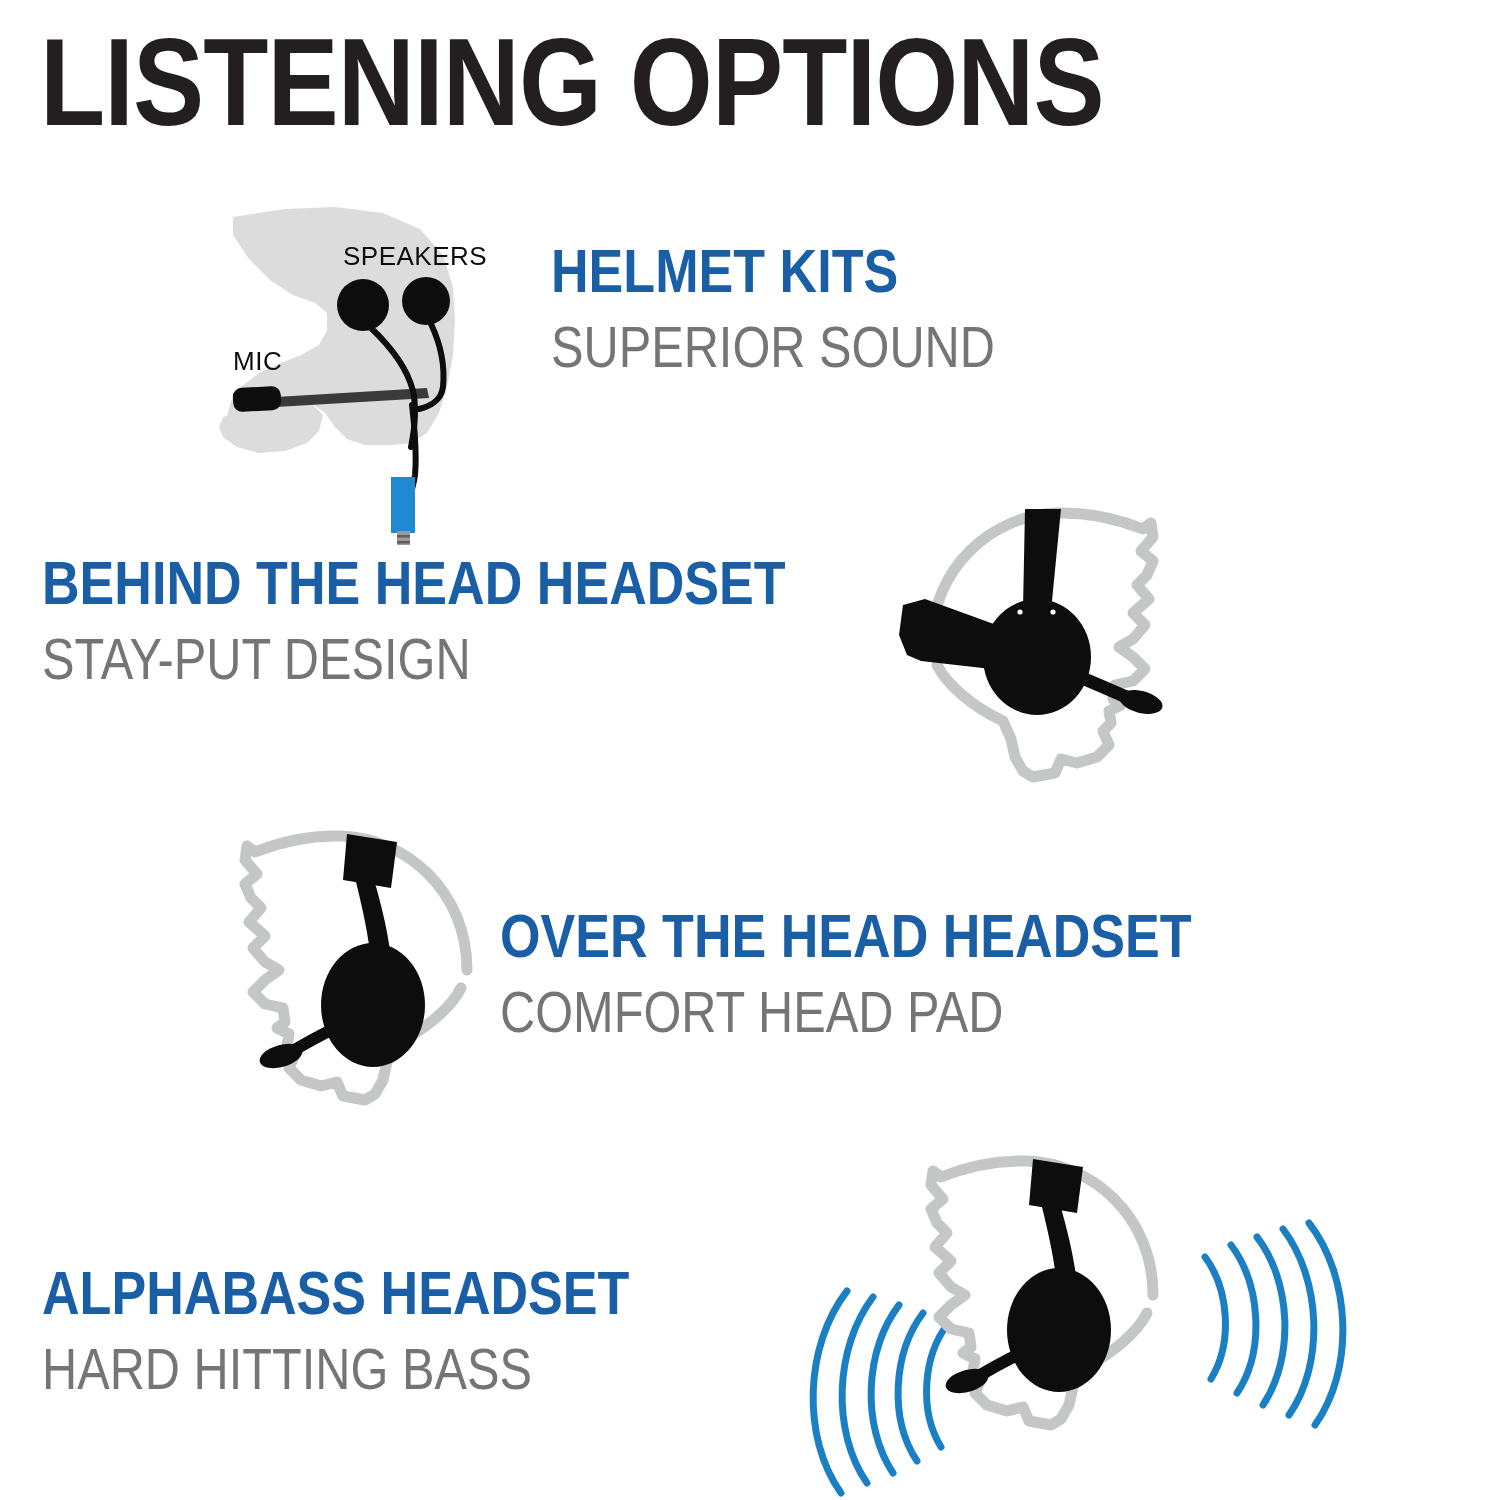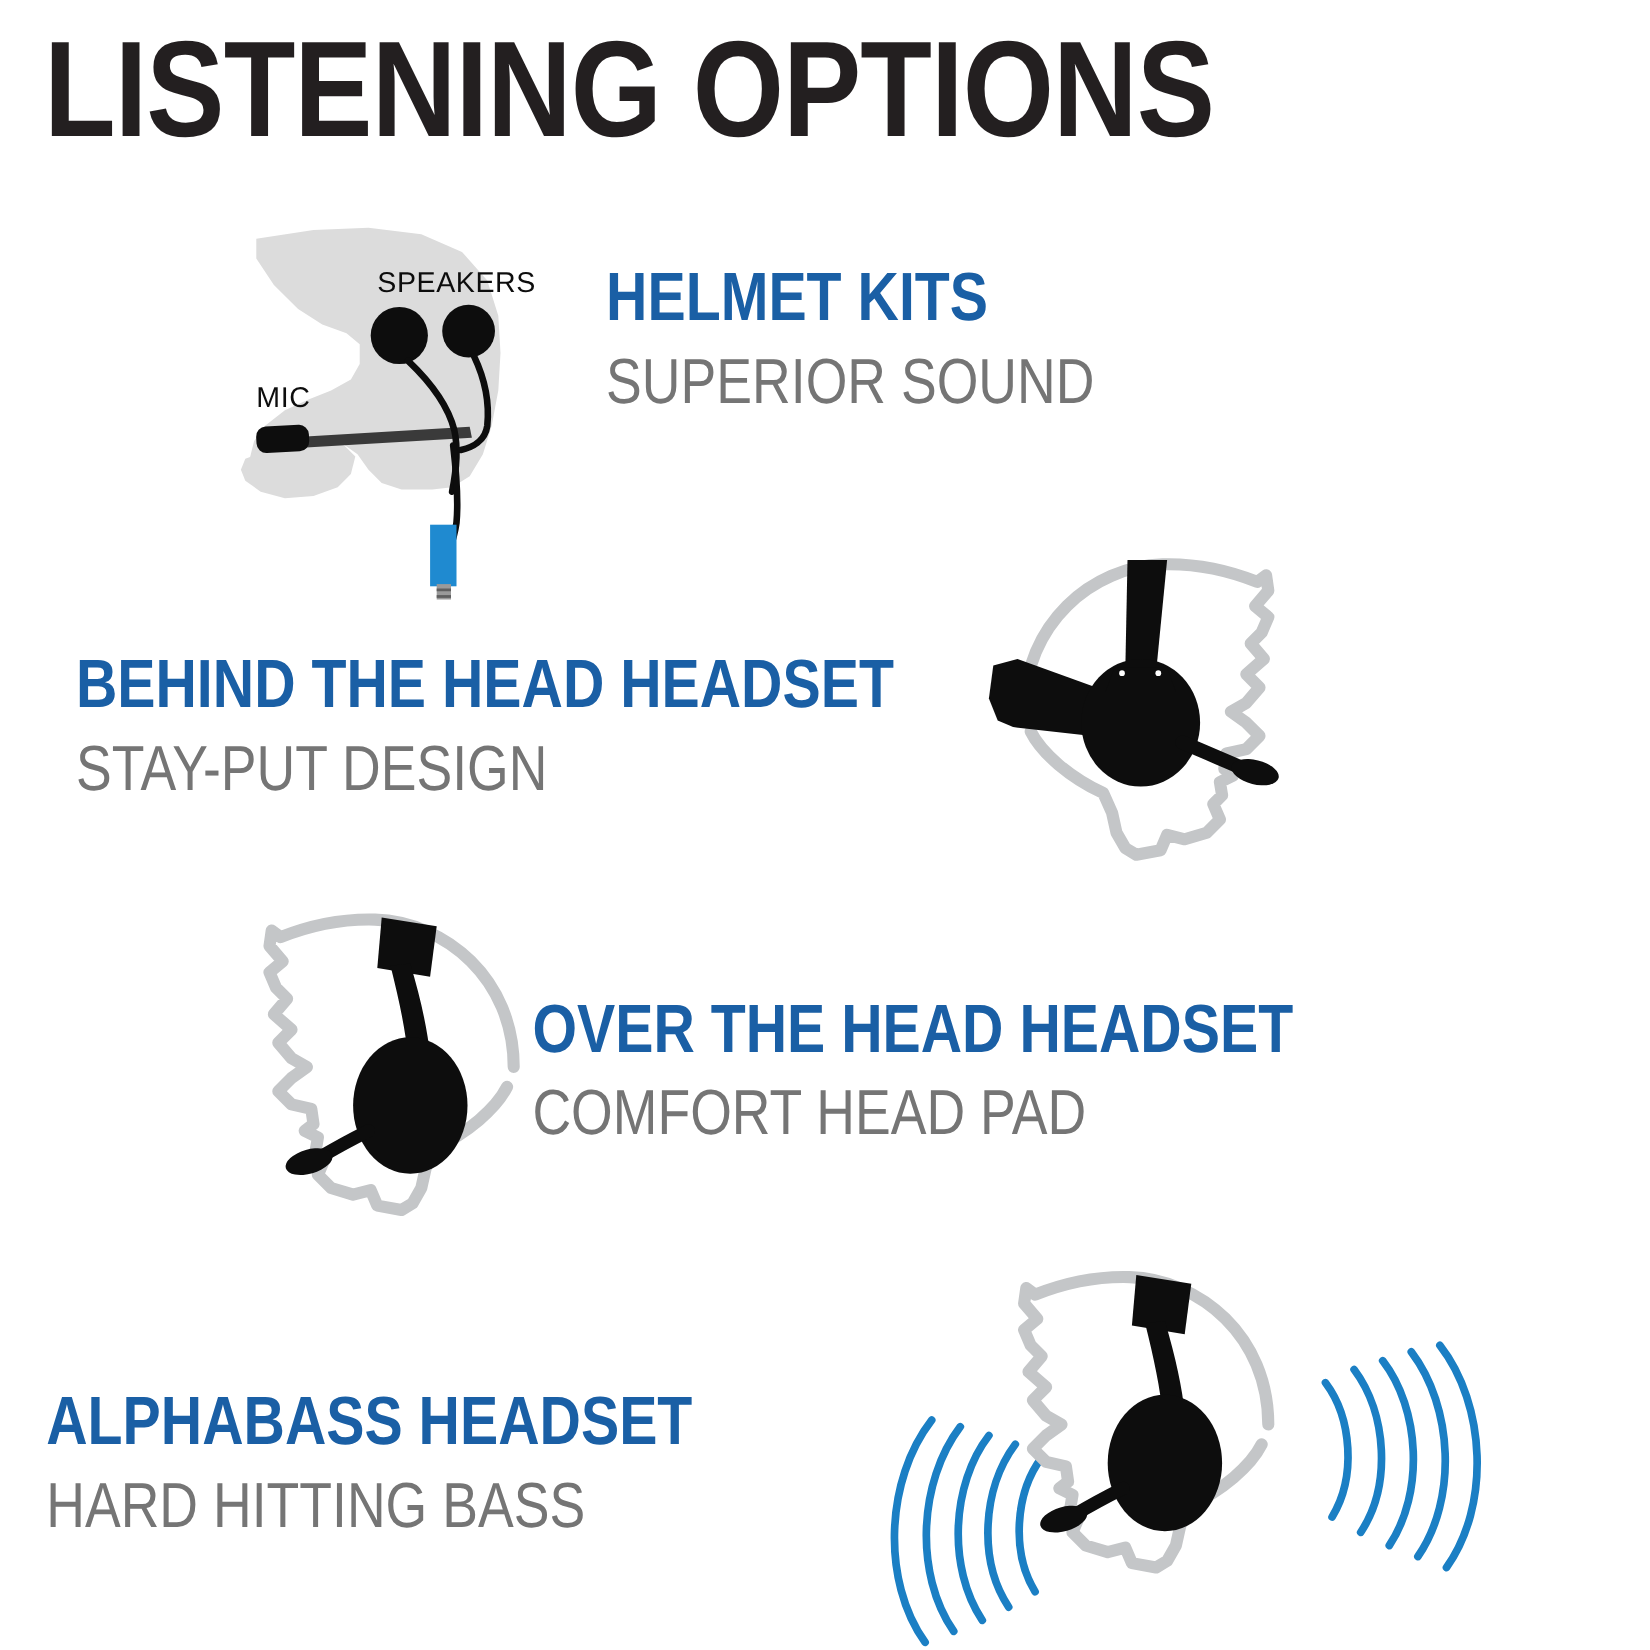--- a/index.html
+++ b/index.html
@@ -108,21 +108,21 @@
   </div>
 
   <div class="txt-block" style="left:505px;top:240px;margin-left:46px;">
     <div class="txt-title r1-title">HELMET KITS</div>
     <div class="txt-sub r1-sub" style="margin-top:16px;">SUPERIOR SOUND</div>
   </div>
 </div>
 
 <div class="row">
 
-  <div class="txt-block" style="left:42px;top:592px;margin-left:27px;">
+  <div class="txt-block" style="left:42px;top:552px;">
     <div class="txt-title r2-title">BEHIND THE HEAD HEADSET</div>
     <div class="txt-sub r2-sub" style="margin-top:16px;">STAY-PUT DESIGN</div>
   </div>
 
   <div class="art" style="left:865px;top:495px;">
     <svg width="330" height="320" viewBox="0 0 330 320" xmlns="http://www.w3.org/2000/svg">
 
       <path d="M66 152 C66 72 128 20 192 18 C228 17 258 26 278 34
                L286 28 L288 42 L276 56 L288 66 L282 80 L272 90
                L284 104 L268 118 L280 130 L268 144 L254 152
@@ -165,21 +165,21 @@
 
       <path d="M168 56 C178 90 184 118 186 140 L166 142 C164 118 158 90 150 58 Z" fill="#0d0d0d"></path>
 
       <ellipse cx="168" cy="185" rx="52" ry="62" fill="#0d0d0d"></ellipse>
 
       <path d="M130 208 C110 218 96 226 86 232" fill="none" stroke="#0d0d0d" stroke-width="12" stroke-linecap="round"></path>
       <ellipse cx="76" cy="236" rx="22" ry="11" fill="#0d0d0d" transform="rotate(-16 76 236)"></ellipse>
     </svg>
   </div>
 
-  <div class="txt-block" style="left:484px;top:905px;">
+  <div class="txt-block" style="left:500px;top:905px;">
     <div class="txt-title r3-title">OVER THE HEAD HEADSET</div>
     <div class="txt-sub r3-sub" style="margin-top:16px;">COMFORT HEAD PAD</div>
   </div>
 </div>
 
 <div class="row">
 
   <div class="txt-block" style="left:42px;top:1262px;">
     <div class="txt-title r4-title">ALPHABASS HEADSET</div>
     <div class="txt-sub r4-sub" style="margin-top:16px;">HARD HITTING BASS</div>

